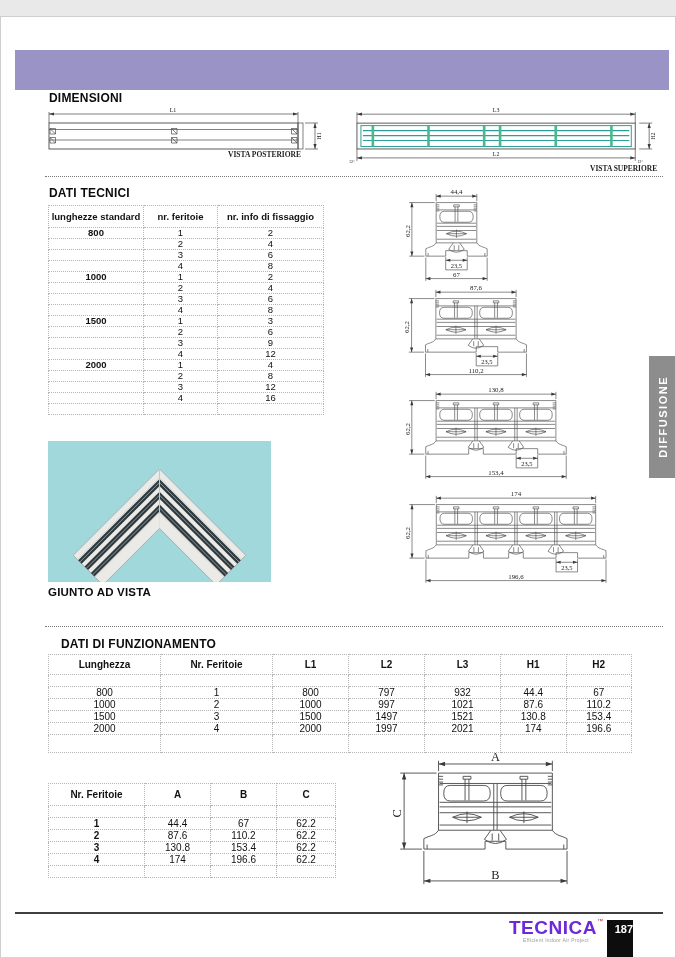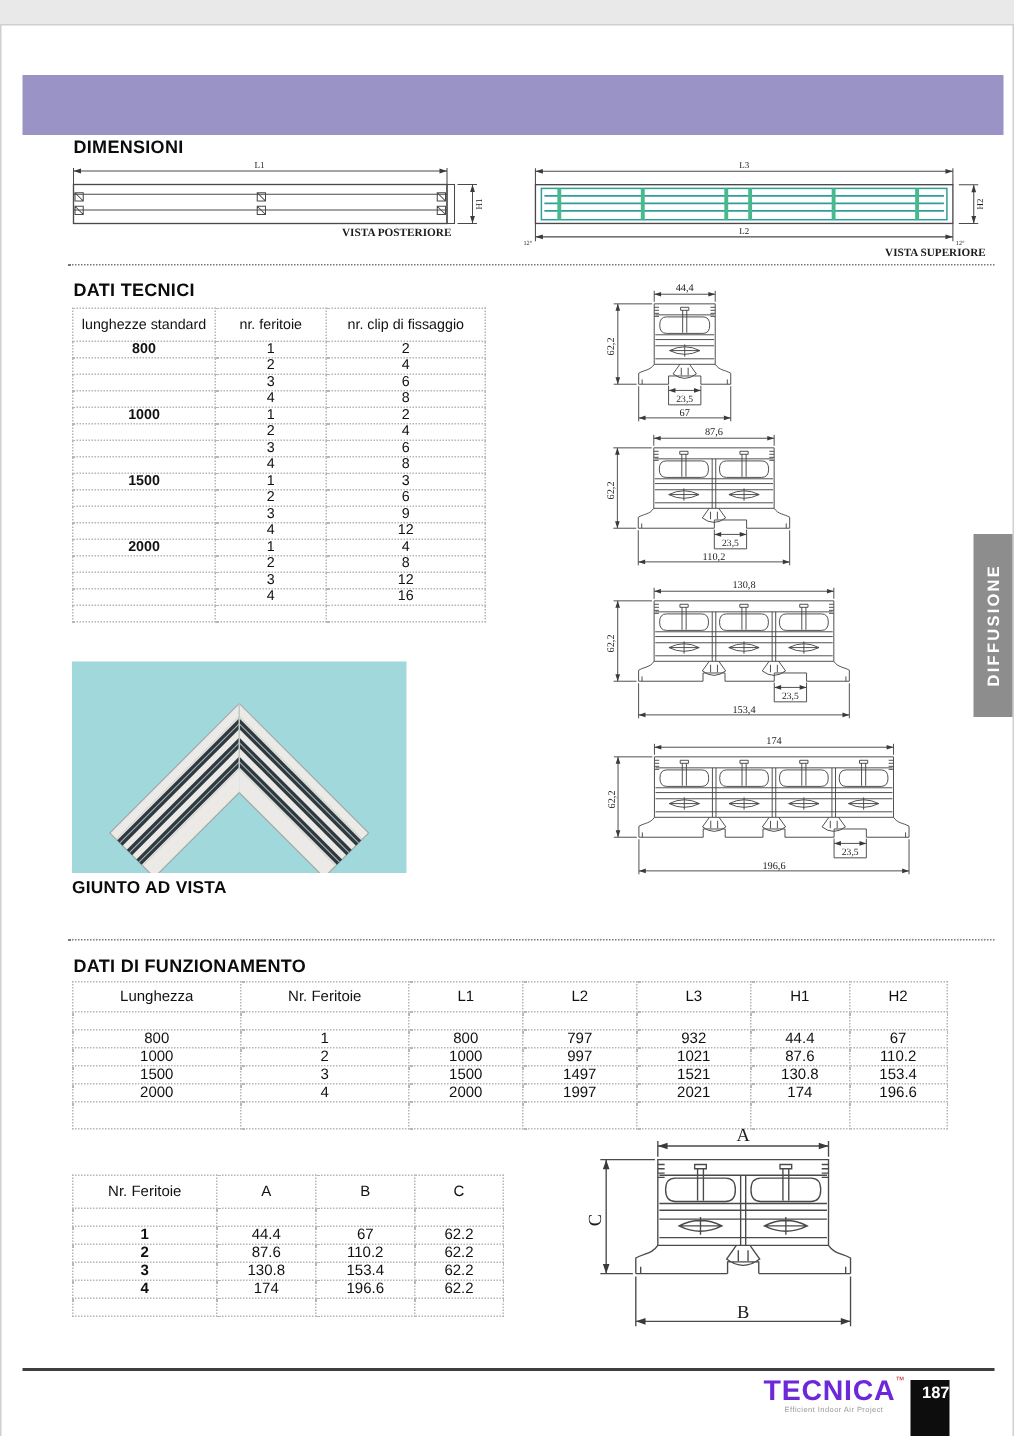--- a/index.html
+++ b/index.html
@@ -4,21 +4,21 @@
 <style>
   *{margin:0;padding:0;box-sizing:border-box}
   body{background:#e9e9e9;font-family:"Liberation Sans",sans-serif;color:#111}
   .page{position:relative;width:676px;height:957px;background:#fff;border:1px solid #cfcfcf;overflow:hidden;margin:16px auto}
   .purple-bar{position:absolute;left:14px;top:33px;width:654px;height:40px;background:#9a93c5}
   .sec-title{position:absolute;font-size:12px;font-weight:700;letter-spacing:.2px;color:#0c0c0c}
   .dotted-sep{position:absolute;left:44px;width:618px;height:0;border-top:1px dotted #777}
   
   table{border-collapse:collapse;table-layout:fixed;position:absolute;background:#fff}
   th,td{border:1px dotted #b6b6b6;text-align:center;vertical-align:middle;overflow:hidden;white-space:nowrap}
-  th{font-weight:400}
+  th{font-weight:700}
   .t1{left:47px;top:188px;width:276px}
   .t1 th{height:22px;font-size:9.5px}
   .t1 td{height:11px;font-size:9.5px;line-height:1}
   .t1 th:nth-child(1),.t1 td:nth-child(1){width:95px}
   .t1 th:nth-child(2),.t1 td:nth-child(2){width:74px}
   .t1 td:first-child{font-weight:700}
   .t2{left:47px;top:637px;width:584px}
   .t2 th{height:20px;font-size:10px}
   .t2 td{height:12px;font-size:10px;line-height:1}
   .t2 th:nth-child(1),.t2 td:nth-child(1),.t2 th:nth-child(2),.t2 td:nth-child(2){width:112px}
@@ -104,21 +104,21 @@
 
   <div class="dotted-sep" style="top:159px"></div>
 
   <div class="sec-title" style="left:48px;top:169px">DATI TECNICI</div>
 
   <table class="t1">
     <thead>
         <tr>
           <th>lunghezze standard</th>
           <th>nr. feritoie</th>
-          <th>nr. clip di fissaggio</th>
+          <th>nr. info di fissaggio</th>
         </tr>
       </thead>
     <tbody>
         <tr>
           <td>800</td>
           <td>1</td>
           <td>2</td>
         </tr>
         <tr>
           <td></td>
@@ -266,21 +266,21 @@
           <path d="M0,6 H122 M0,31 H122" stroke="#c7ccc8" stroke-width="0.6" fill="none"></path>
         </g>
       </g>
       <line x1="111.5" y1="28" x2="111.5" y2="72" stroke="#c2c8c4" stroke-width="1"></line>
     </svg>
   </div>
   <div class="sec-title" style="left:47px;top:569px;font-size:11.5px">GIUNTO AD VISTA</div>
 
   <div class="dotted-sep" style="top:609px"></div>
 
-  <div class="sec-title" style="left:48px;top:620px">DATI DI FUNZIONAMENTO</div>
+  <div class="sec-title" style="left:60px;top:620px">DATI DI FUNZIONAMENTO</div>
 
   <table class="t2">
     <thead>
         <tr>
           <th>Lunghezza</th>
           <th>Nr. Feritoie</th>
           <th>L1</th>
           <th>L2</th>
           <th>L3</th>
           <th>H1</th>

